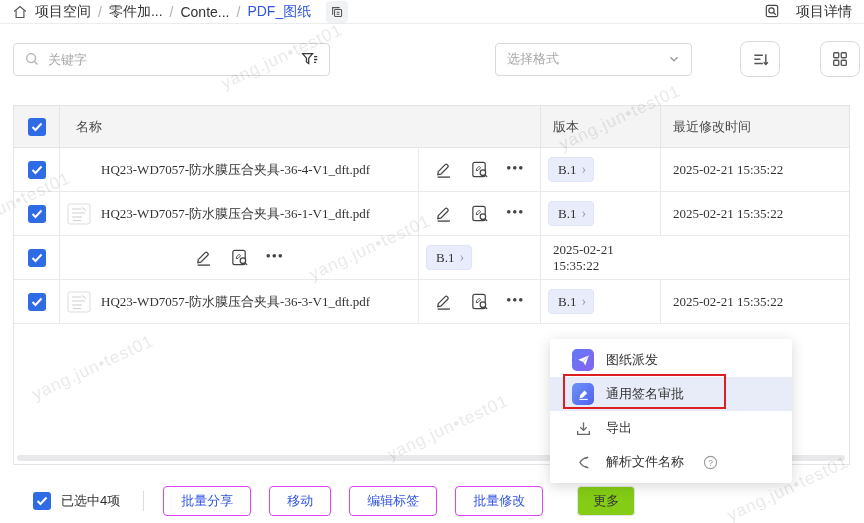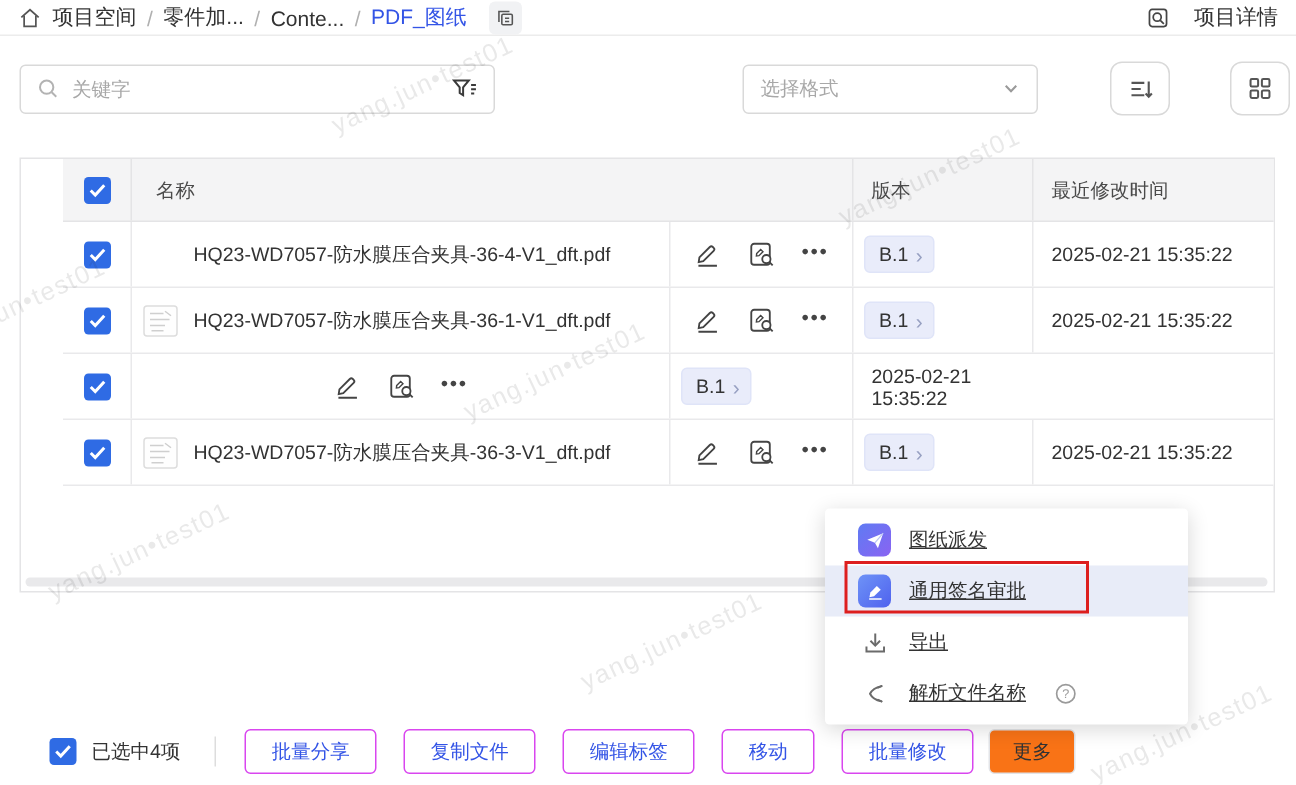--- a/index.html
+++ b/index.html
@@ -9,52 +9,52 @@
 
   
   .topbar { position:absolute; left:0; top:0; width:864px; height:24px;
             border-bottom:1px solid #ececec; display:flex; align-items:center; padding:0 12px; }
   .bc { display:flex; align-items:center; gap:7px; font-size:14px; }
   .bc .sep { color:#b0b0b0; }
   .crumb { color:#333; cursor:pointer; }
   .crumb.active { color:#3354e6;text-align:right; }
   .copybtn { width:22px; height:22px; background:#f1f2f4; border-radius:4px; margin-left:8px;
              display:flex; align-items:center; justify-content:center; cursor:pointer; }
-  .topbar-right { margin-left:auto; display:flex; align-items:center; gap:16px; font-size:14px; cursor:pointer; }
+  .topbar-right { margin-left:auto; display:flex; align-items:flex-start; gap:16px; font-size:14px; cursor:pointer; }
 
   
   .toolbar { position:absolute; left:13px; top:42px; width:847px; height:34px;
              display:flex; align-items:center; }
   .searchbox { width:317px; height:33px; border:1px solid #d9d9d9; border-radius:4px;
                display:flex; align-items:center; padding:0 10px; gap:8px; background:#fff; }
   .searchbox input { flex:1; border:none; outline:none; font-size:13px; color:#333;
                      font-family:inherit; background:transparent; }
   .searchbox input::placeholder { color:#a8a8a8; }
   .filter-ic { cursor:pointer; display:flex; }
   .toolbar-right { margin-left:auto; display:flex; align-items:center;gap:36px; }
   .select { width:197px; height:33px; border:1px solid #d9d9d9; border-radius:4px;
             display:flex; align-items:center; justify-content:space-between; padding:0 11px;
             color:#a8a8a8; cursor:pointer; background:#fff; }
   .iconbtn { width:40px; height:36px; border:1px solid #d9d9d9; border-radius:8px; background:#fff;
              display:flex; align-items:center; justify-content:center; cursor:pointer; }
   .iconbtn + .iconbtn { margin-left:4px; }
   .toolbar-right .select { margin-right:12px; }
 
   
-  .table { position:absolute; left:13px; top:105px; width:837px; height:290px;
-           border:1px solid #e4e4e6; background:#fff; z-index:1;padding-left:28px; }
+  .table { position:absolute; left:13px; top:105px; width:837px; height:360px;
+           border:1px solid #e4e4e6; background:#fff; z-index:1; }
   .thead { height:42px; background:#f4f4f5; display:grid; grid-template-columns:45px 481px 120px 189px;
            border-bottom:1px solid #e4e4e6; font-size:13px; color:#4a4a4a; }
   .thead .hcell { display:flex; align-items:center; }
   .thead .hcell + .hcell { border-left:1px solid #e4e4e6; }
   .h-name { padding-left:16px; }
   .h-version,.h-time { padding-left:12px; }
   .h-check { justify-content:center; }
   .trow { height:44px; display:grid; grid-template-columns:45px 359px 122px 120px 189px;
-          border-bottom:1px solid #e9e9eb; background:#fff; }
+          border-bottom:1px solid #e9e9eb; background:#fff;font-family:Liberation Serif, serif; }
   .cell { display:flex; align-items:center; min-width:0; }
   .cell + .cell { border-left:1px solid #e9e9eb; }
   .c-check { justify-content:center; }
   .c-name { padding-left:6px; gap:9px; }
   .thumb { width:26px; height:26px; flex:0 0 26px; display:flex; }
   .fname { white-space:nowrap; overflow:hidden; cursor:pointer; }
   .c-actions { justify-content:center; gap:17px; }
   .act { cursor:pointer; display:flex; align-items:center; }
   .dots { font-size:13px; letter-spacing:1.5px; color:#444; font-weight:bold; padding-bottom:4px; }
   .c-version { padding-left:7px; }
@@ -67,41 +67,41 @@
   .hscroll { position:absolute; left:3px; bottom:3px; width:828px; height:6px;
              background:#e9e9eb; border-radius:3px; }
 
   
   #watermark-layer { position:absolute; inset:0; pointer-events:none; z-index:2; }
   .wm { position:absolute; transform:translate(-50%,-50%) rotate(-25deg);
         font-size:17px; letter-spacing:1px; color:rgba(40,40,40,.10); white-space:nowrap; }
 
   
   .menu { position:absolute; left:550px; top:339px; width:242px; background:#fff; z-index:5;
-          border-radius:3px; box-shadow:0 3px 14px rgba(0,0,0,.16); padding:4px 0;text-decoration:underline; }
+          border-radius:3px; box-shadow:0 3px 14px rgba(0,0,0,.16); padding:4px 0; }
   .mi { height:34px; display:flex; align-items:center; padding-left:22px; gap:12px; cursor:pointer; }
   .mi.hl { background:#e8ecf8;align-items:center; }
   .mi-ic { width:22px; height:22px; border-radius:5px; display:flex; align-items:center; justify-content:center; flex:0 0 22px; }
   .mi-ic.grad-a { background:linear-gradient(135deg,#5f7bf3,#8a63f2); }
   .mi-ic.grad-b { background:linear-gradient(135deg,#6e93f7,#4f62ee); }
   .mi-ic.plain { background:transparent; }
   .mi-label { color:#333; }
   .annotation-box { position:absolute; left:563px; top:374px; width:163px; height:35px;
                     border:2px solid #dd1f1f; z-index:6; pointer-events:none; }
 
   
   .footer { position:absolute; left:13px; top:478px; width:851px; height:45px;
             display:flex; align-items:center; z-index:4; }
   .footer .checkbox { margin-left:20px; }
   .sel-label { margin-left:10px;text-align:right; }
   .vdiv { width:1px; height:20px; background:#ddd; margin:0 19px 0 23px; }
   .btn { height:30px; border:1px solid #d946ef; color:#3354e6; background:#fff; border-radius:4px;
          padding:0 17px; font-size:13px; font-family:inherit; cursor:pointer; }
   .btn + .btn { margin-left:18px; }
-  .btn-more { border-color:#e2e4e8; background:#f97316; color:#333; margin-left:10px; padding:0 15px; }
+  .btn-more { border-color:#e2e4e8; background:#84cc16; color:#333; margin-left:34px; padding:0 15px; }
 </style>
 </head>
 <body>
 
 <div id="watermark-layer">
     <span class="wm" style="left: 282px; top: 57px;">yang.jun•test01</span>
     <span class="wm" style="left: 620px; top: 118px;">yang.jun•test01</span>
     <span class="wm" style="left: 10px; top: 205px;">yang.jun•test01</span>
     <span class="wm" style="left: 370px; top: 248px;">yang.jun•test01</span>
     <span class="wm" style="left: 93px; top: 368px;">yang.jun•test01</span>
@@ -428,19 +428,18 @@
 <div class="footer">
   <span class="checkbox">
     <svg viewBox="0 0 12 10" width="12" height="10">
         <polyline points="1.5,5 4.5,8 10.5,1.5" fill="none" stroke="#fff" stroke-width="2"></polyline>
       </svg>
   </span>
   <span class="sel-label">已选中4项</span>
   <span class="vdiv"></span>
   <span id="footer-buttons" style="display:flex;align-items:center;">
       <button class="btn">批量分享</button>
-      <button class="btn">复制文件</button>
+      <button class="btn">移动</button>
       <button class="btn">编辑标签</button>
-      <button class="btn">移动</button>
       <button class="btn">批量修改</button>
     </span>
   <button class="btn btn-more">更多</button>
 </div>
 
 </body></html>

